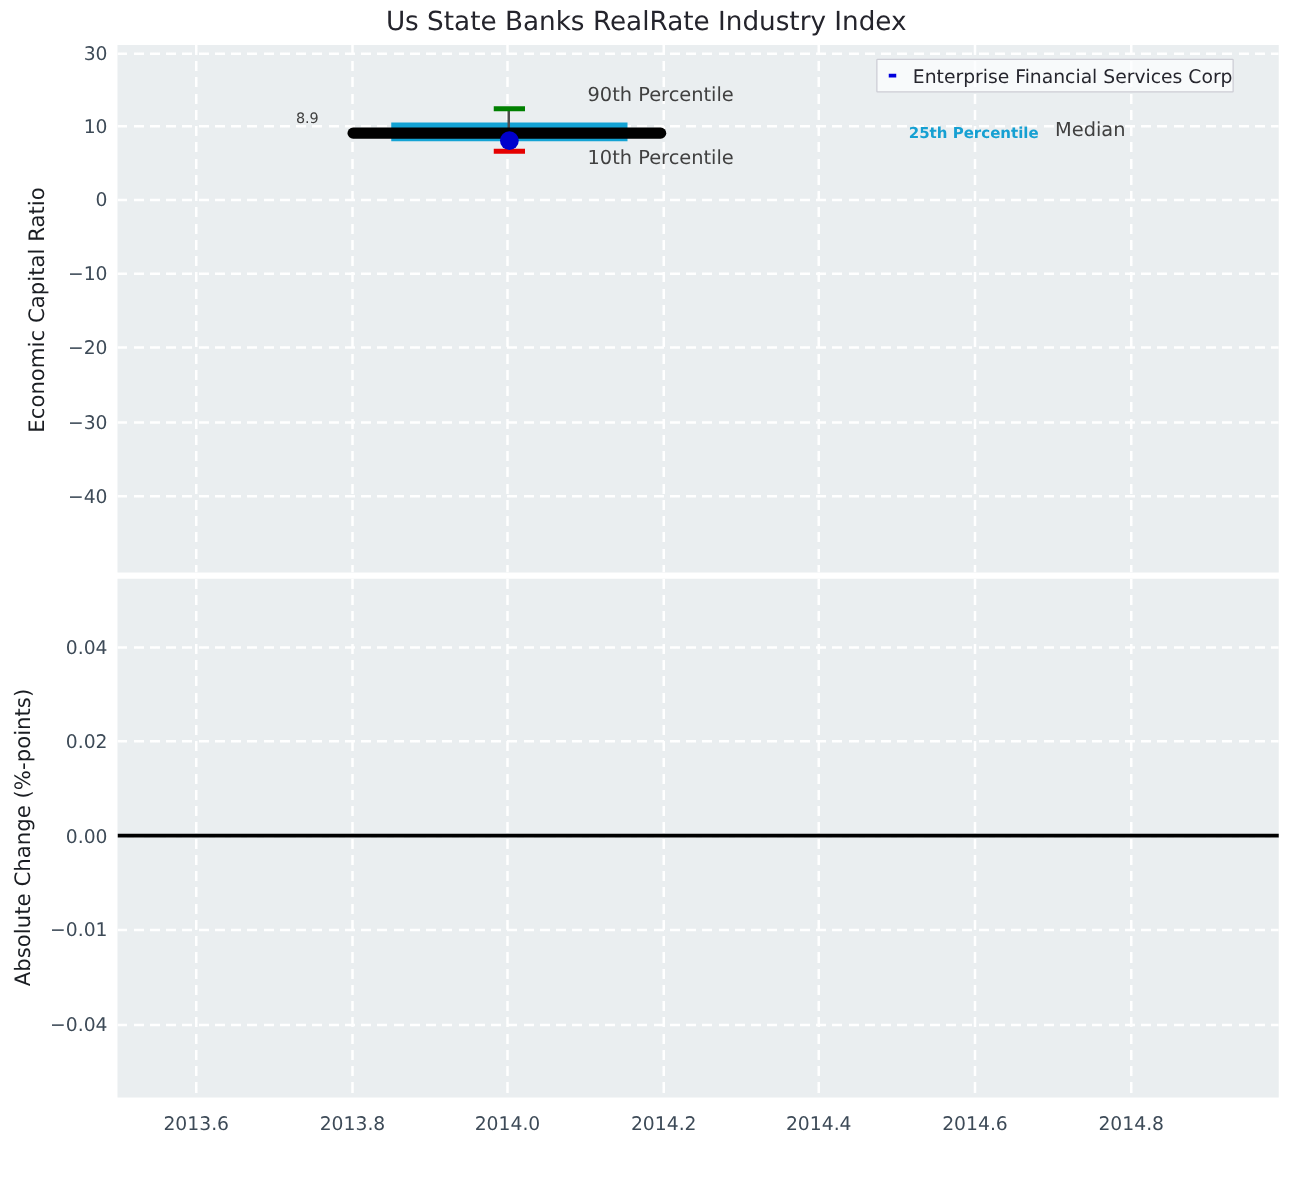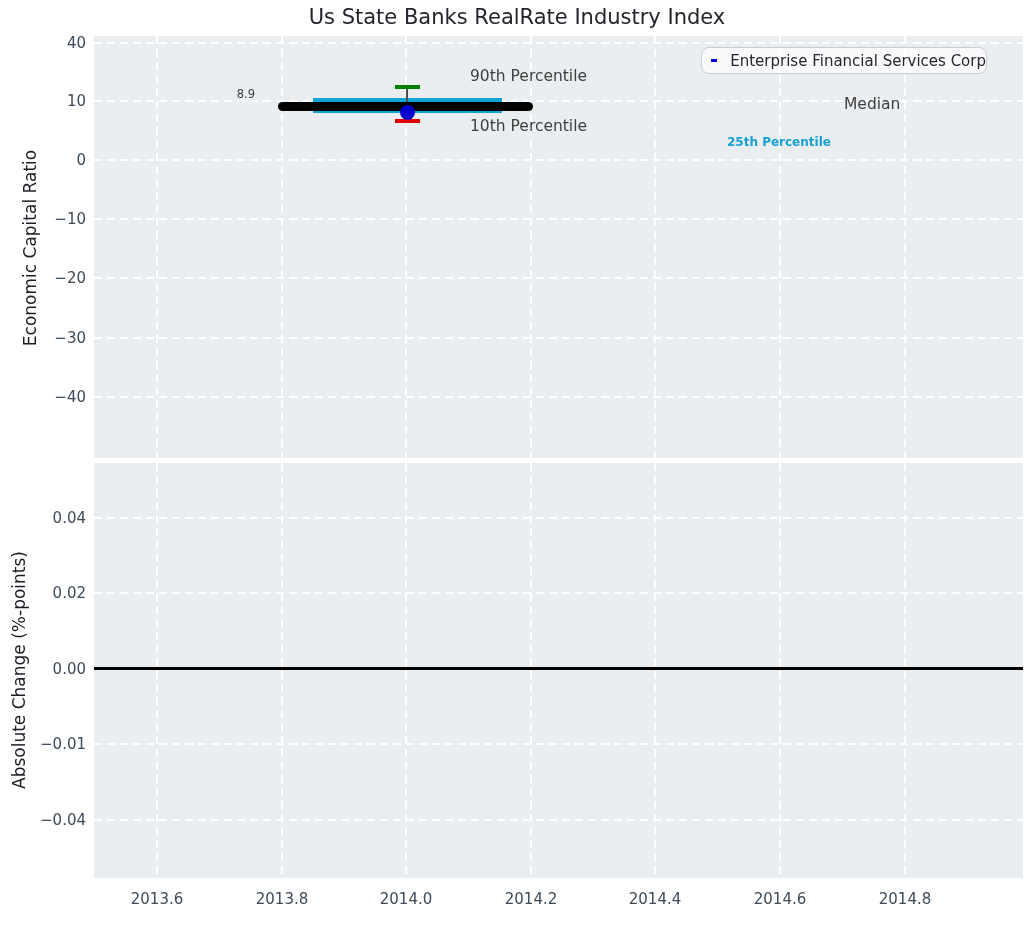--- a/index.html
+++ b/index.html
@@ -30,25 +30,25 @@
   #connector  { position:absolute; left:312px; top:51px;  width:2px;   height:27px; background:#4d4d4d; }
   #median-line{ position:absolute; left:184px; top:66px;  width:255px; height:9px;  background:#000000; border-radius:5px; }
   #p90-cap    { position:absolute; left:301px; top:49px;  width:25px;  height:4px;  background:#008000; }
   #p10-cap    { position:absolute; left:301px; top:83px;  width:25px;  height:4px;  background:#e50000; }
   #company-dot{ position:absolute; left:306px; top:69px;  width:15px;  height:15px; border-radius:50%; background:#0000cd; }
 
   .ann { position:absolute; white-space:nowrap; color:#404040; }
   #ann-median-value { left:101px; top:51px; width:60px; text-align:right; font-size:11.5px; }
   #ann-p90    { left:376px; top:31px; font-size:15.5px; }
   #ann-p10    { left:376px; top:81px; font-size:15.5px; }
-  #ann-p25    { left:633px; top:63px; font-size:12px; font-weight:bold; color:#16a0d2;margin-top:36px; }
+  #ann-p25    { left:633px; top:63px; font-size:12px; font-weight:bold; color:#16a0d2; }
   #ann-median { left:750px; top:59px; font-size:15.5px; }
 
   #legend { position:absolute; left:607px; top:11px; width:286px; height:27px;
-            background:rgba(252,253,255,0.75); border:1px solid #ccccd4; border-radius:8px;
+            background:rgba(252,253,255,0.75); border:1px solid #ccccd4; border-radius:1px;
             display:flex; align-items:center; }
   #legend-swatch { display:inline-block; width:34px; height:3px; background:#0000dd; margin-left:9px; }
   #legend-text { font-size:15px; color:#26262e; margin-left:13px; white-space:nowrap; }
 
   #zero-line { position:absolute; left:0; top:204px; width:940px; height:2.5px; background:#000000; }
 </style>
 </head>
 <body>
 
 <div id="figure">
@@ -100,21 +100,21 @@
     <div class="vgrid" style="left:187px"></div>
     <div class="vgrid" style="left:311px"></div>
     <div class="vgrid" style="left:436px"></div>
     <div class="vgrid" style="left:560px"></div>
     <div class="vgrid" style="left:685px"></div>
     <div class="vgrid" style="left:810px"></div>
 
     <div id="zero-line"></div>
   </div>
 
-  <div class="ytick" style="left:26px; top:34px">40</div>
+  <div class="ytick" style="left:26px; top:34px">30</div>
   <div class="ytick" style="left:26px; top:92px">10</div>
   <div class="ytick" style="left:26px; top:151px">0</div>
   <div class="ytick" style="left:26px; top:210px">−10</div>
   <div class="ytick" style="left:26px; top:269px">−20</div>
   <div class="ytick" style="left:26px; top:329px">−30</div>
   <div class="ytick" style="left:26px; top:388px">−40</div>
 
   <div class="ytick" style="left:26px; top:509px">0.04</div>
   <div class="ytick" style="left:26px; top:584px">0.02</div>
   <div class="ytick" style="left:26px; top:660px">0.00</div>

